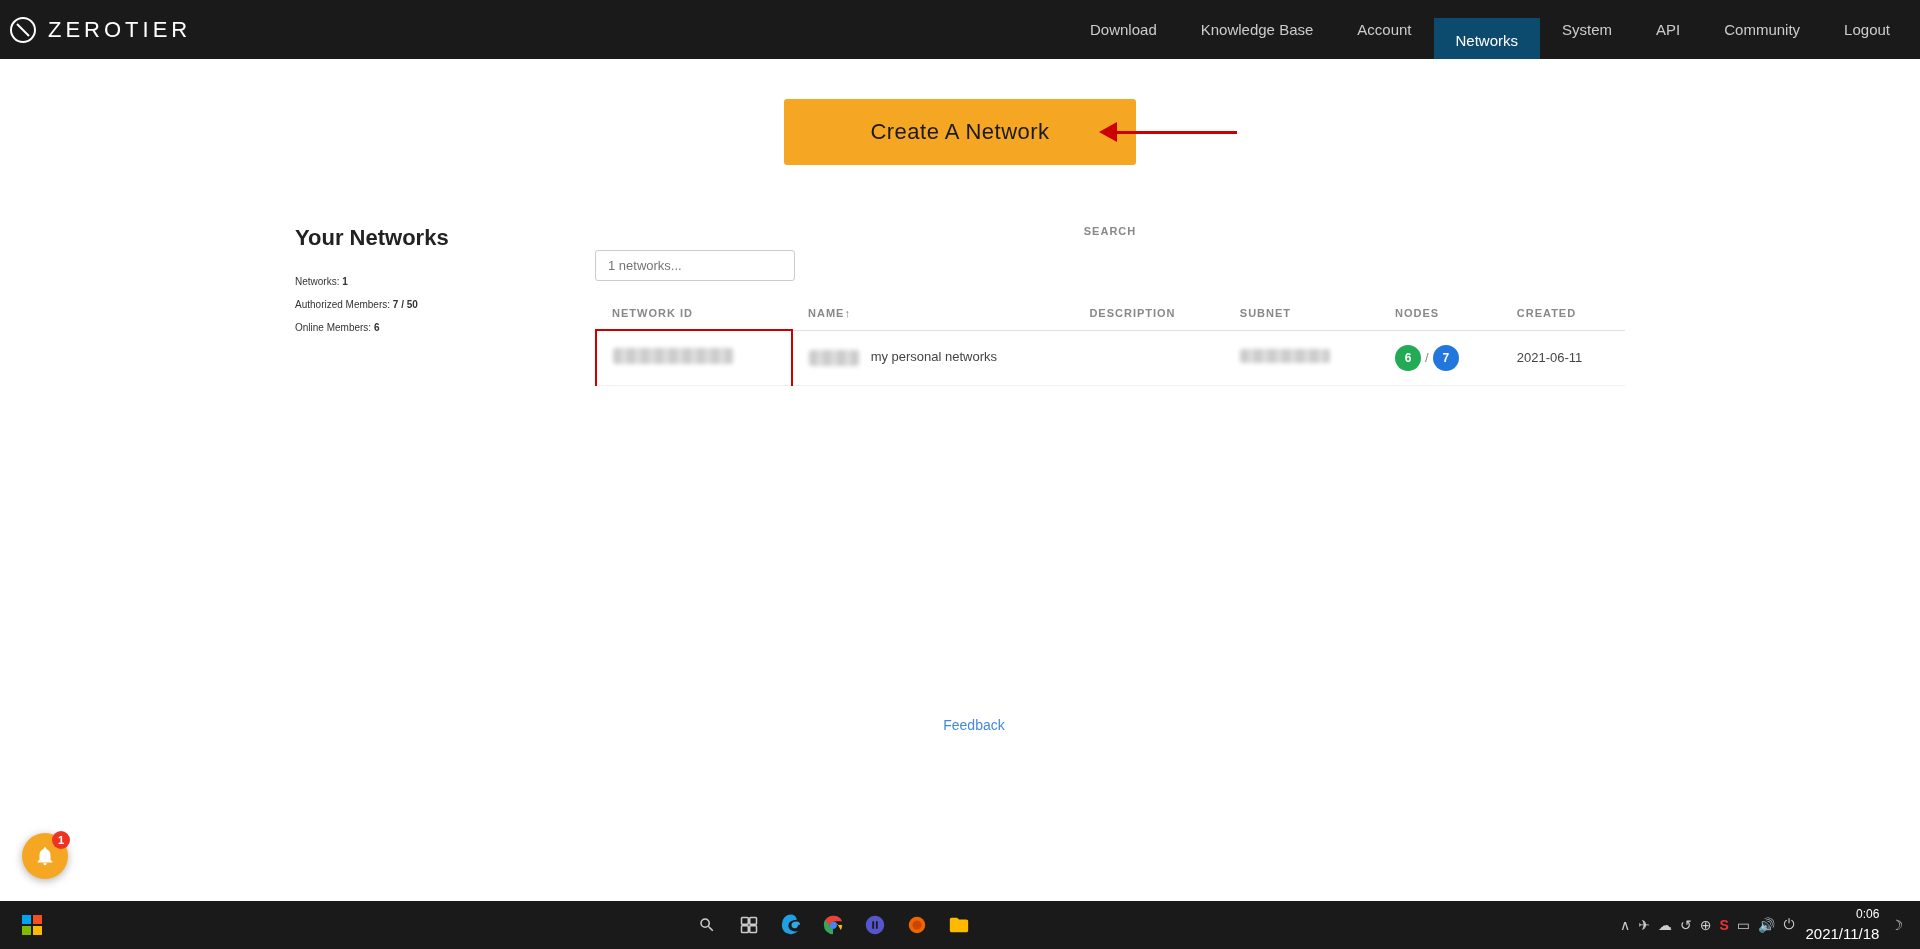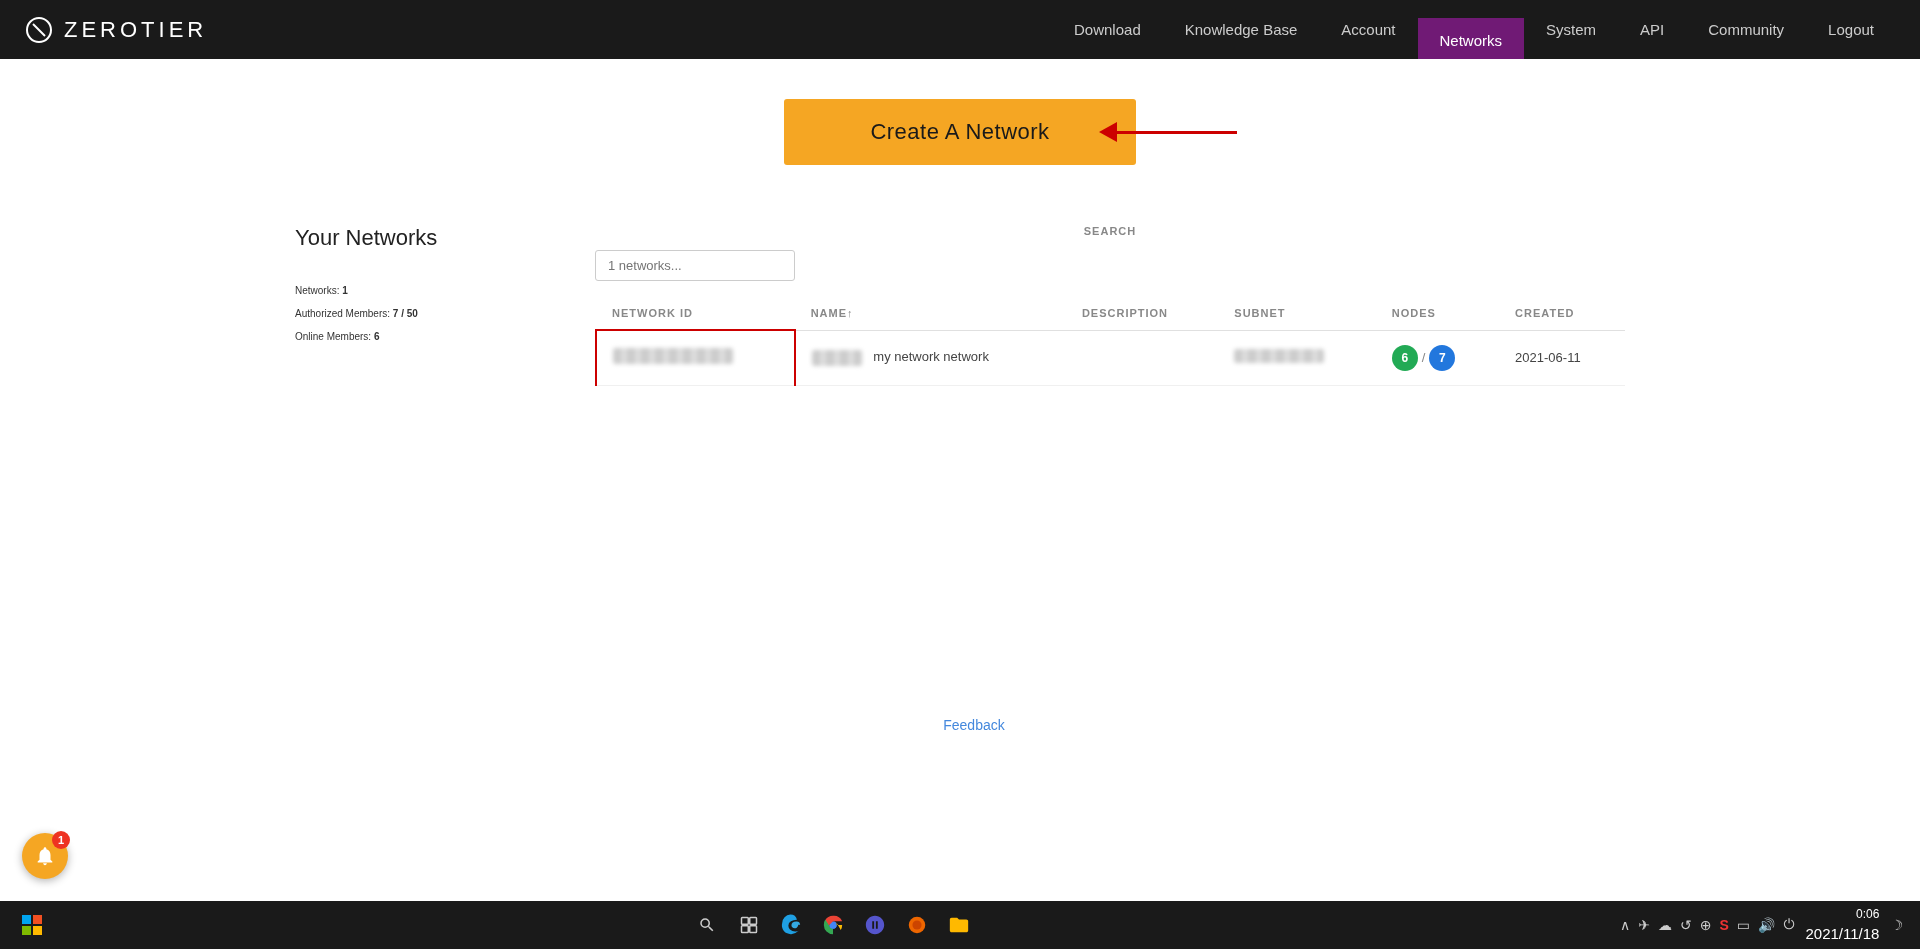--- a/index.html
+++ b/index.html
@@ -4,21 +4,21 @@
   <style>
     * { margin: 0; padding: 0; box-sizing: border-box; }
     body { font-family: 'Segoe UI', Arial, sans-serif; background: #f5f5f5; width: 1920px; min-height: 949px; overflow-x: hidden; }
 
     
     .navbar {
       background: #1a1a1a;
       height: 59px;
       display: flex;
       align-items: center;
-      padding: 0 24px;
+      padding: 0 8px;
       width: 100%;
       gap: 12px;
     }
     .navbar-logo {
       display: flex;
       align-items: center;
       gap: 10px;
       color: #ffffff;
       font-size: 22px;
       font-weight: 300;
@@ -40,21 +40,21 @@
       text-decoration: none;
       padding: 0 22px;
       height: 44px;
       display: flex;
       align-items: center;
       font-size: 15px;
       cursor: pointer;
       transition: background 0.2s;
     }
     .navbar-link.active {
-      background: #701a75;
+      background: #0c4a6e;
       color: #ffffff;
       font-weight: 500;
       margin-top: 21px;
     }
 
     
     .main-content {
       background: #ffffff;
       min-height: calc(949px - 59px - 48px);
       padding: 40px 0 60px 0;
@@ -108,23 +108,23 @@
     .networks-section {
       display: flex;
       gap: 80px;
       padding: 0 295px;
     }
     .networks-stats {
       min-width: 220px;
     }
     .networks-title {
       font-size: 22px;
-      font-weight: 400;
+      font-weight: 700;
       color: #222;
-      margin-bottom: 32px;
+      margin-bottom: 23px;
     }
     .stat-line {
       font-size: 10px;
       color: #333;
       margin-bottom: 8px;
       line-height: 1.5;
     }
     .stat-value {
       font-weight: 700;
     }
@@ -420,21 +420,21 @@
             <th>CREATED</th>
           </tr>
         </thead>
         <tbody>
           <tr class="table-row">
             <td class="network-id-cell">
               <span class="network-id-blurred"></span>
             </td>
             <td>
               <span class="network-name-blurred"></span>
-              <span>my network network</span>
+              <span>my personal networks</span>
             </td>
             <td></td>
             <td>
               <span class="subnet-blurred"></span>
             </td>
             <td>
               <div class="nodes-container">
                 <span class="node-badge node-badge-green">6</span>
                 <span style="color:#888;font-size:13px;">/</span>
                 <span class="node-badge node-badge-blue">7</span>

